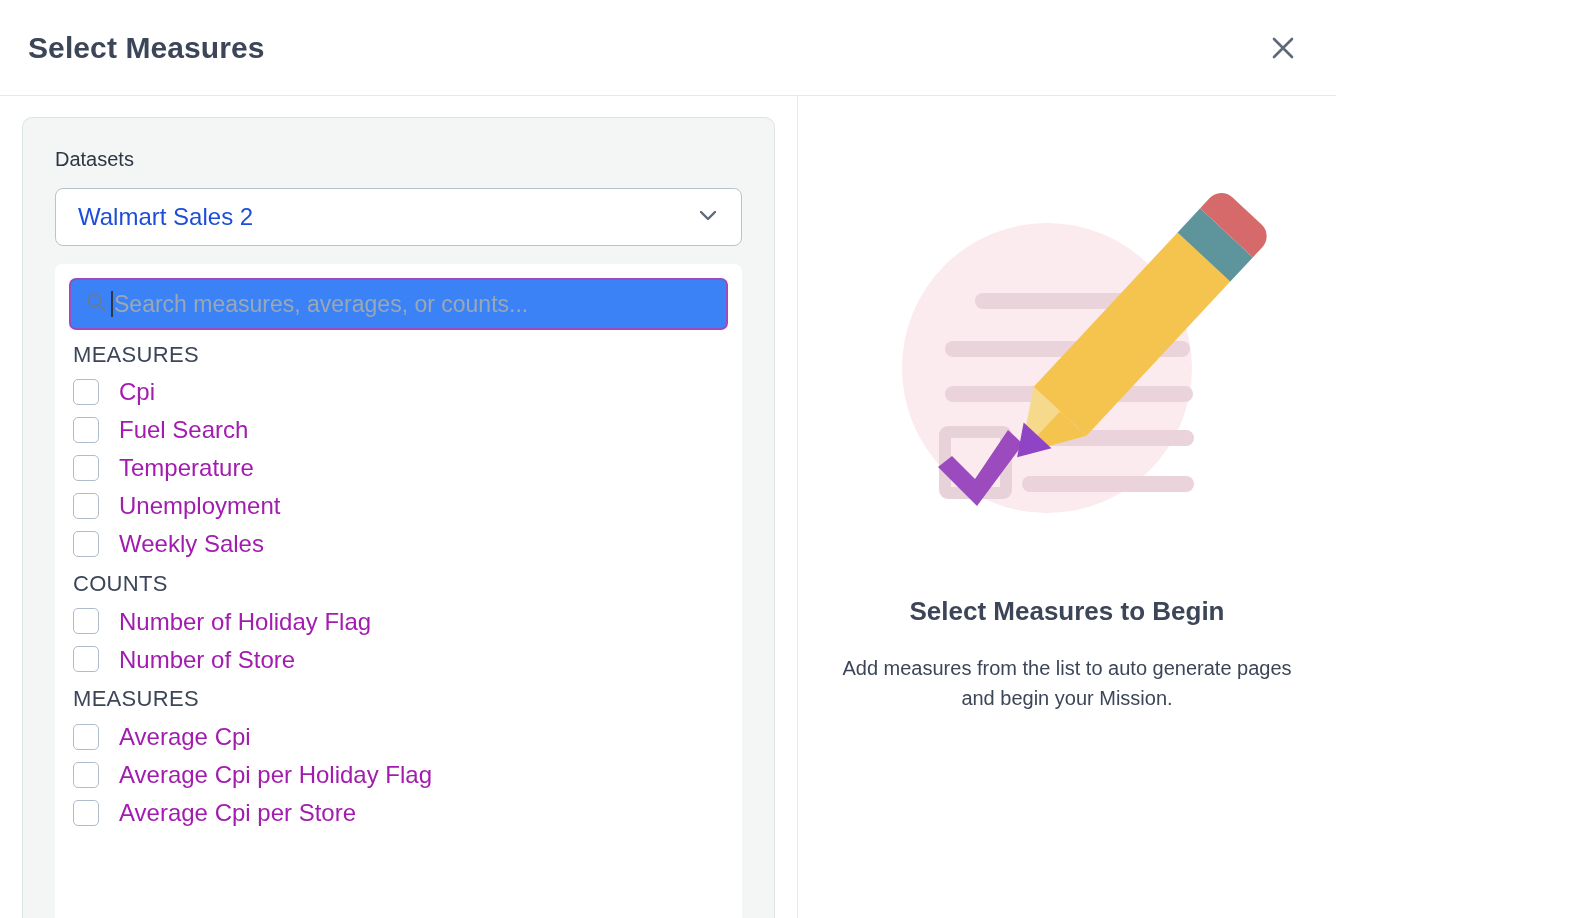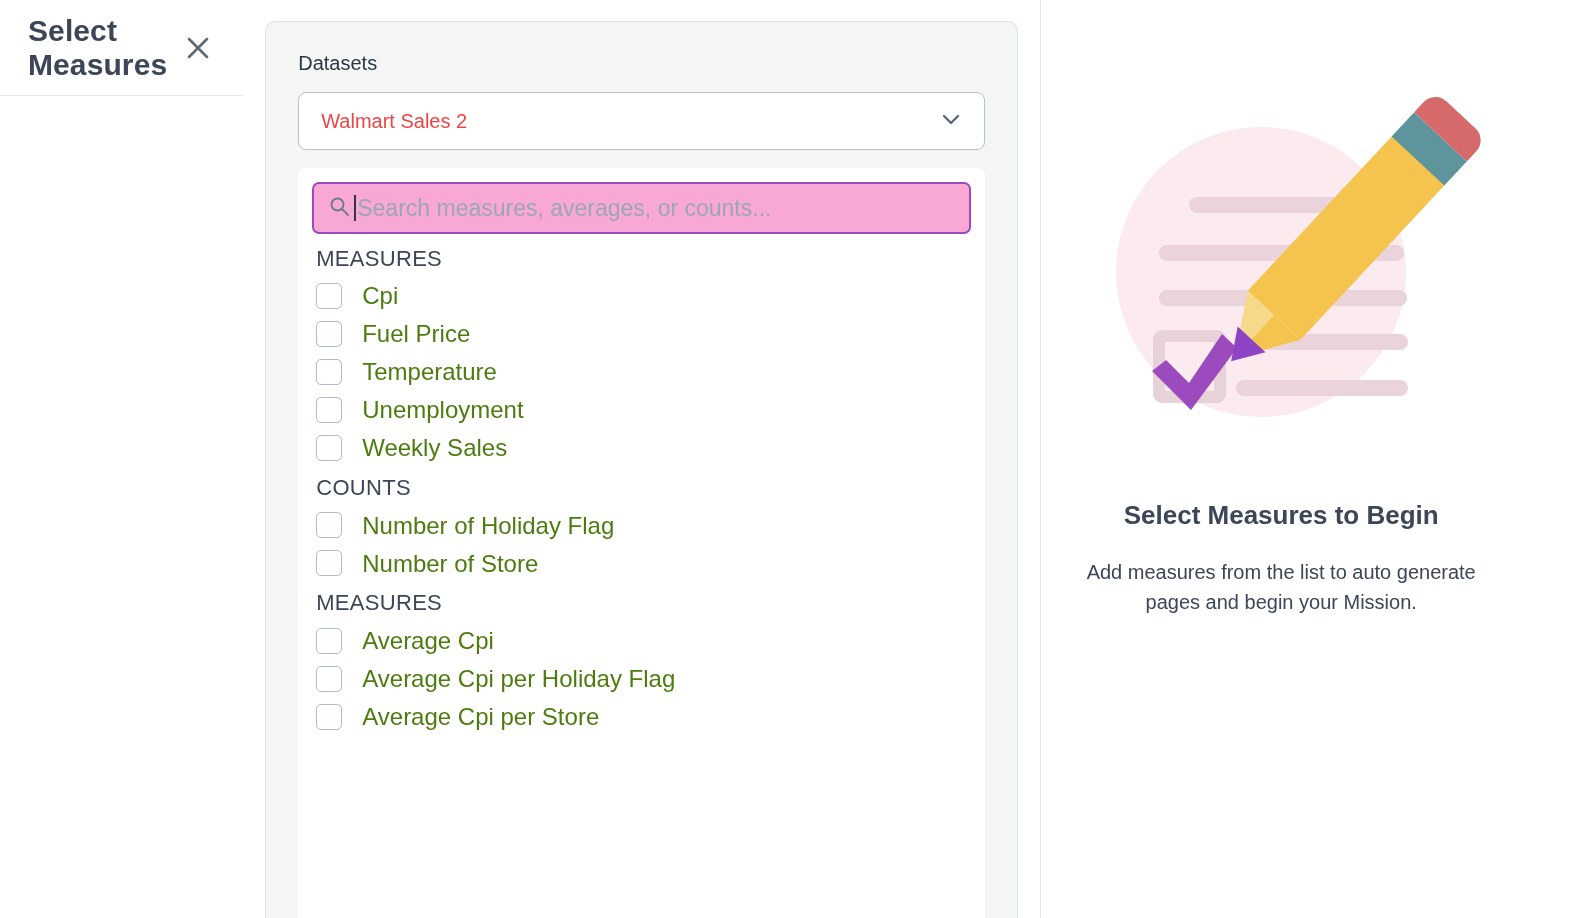--- a/index.html
+++ b/index.html
@@ -11,21 +11,21 @@
     background: #ffffff;
     font-family: "Liberation Sans", sans-serif;
   }
 
   #app {
     width: 1336px;
     height: 918px;
     position: relative;
     background: #ffffff;
     display: flex;
-    flex-direction: row;
+    flex-direction: column;
   }
 
   
   .modal-header {
     height: 96px;
     min-height: 96px;
     border-bottom: 1px solid #e4e9ee;
     display: flex;
     align-items: center;
     justify-content: space-between;
@@ -96,22 +96,22 @@
     border: 1px solid #b6c3ce;
     border-radius: 8px;
     display: flex;
     align-items: center;
     justify-content: space-between;
     padding: 0 20px 0 22px;
     cursor: pointer;
     margin-bottom: 18px;
   }
   .dataset-select-value {
-    font-size: 20px;
-    color: #ef4444;
+    font-size: 24px;
+    color: #1d4ed8;
   }
   .chevron { display: block; }
 
   
   .list-panel {
     flex: 1;
     background: #ffffff;
     border-radius: 8px 8px 0 0;
     padding: 14px 0 0 0;
     display: flex;
@@ -122,21 +122,21 @@
 
   .search-wrap {
     margin: 0 14px 4px 14px;
     height: 52px;
     min-height: 52px;
     border: 2px solid #9b4bbd;
     border-radius: 7px;
     display: flex;
     align-items: center;
     padding: 0 12px 0 14px;
-    background: #f9a8d4;
+    background: #3b82f6;
   }
   .search-icon { flex: 0 0 auto; margin-right: 4px; display: block; }
   .caret {
     width: 2px;
     height: 26px;
     background: #2d3643;
     margin-right: 1px;
     flex: 0 0 auto;
   }
   .search-input {
@@ -178,21 +178,21 @@
     height: 26px;
     min-width: 26px;
     border: 1.5px solid #aebccb;
     border-radius: 5px;
     background: #ffffff;
     margin-right: 20px;
     flex: 0 0 auto;
   }
   .measure-label {
     font-size: 24px;
-    color: #4d7c0f;
+    color: #a21caf;
     line-height: 1.15;
     white-space: nowrap;
   }
 
   
   .right-col {
     flex: 1;
     border-left: 1px solid #e4e9ee;
     display: flex;
     flex-direction: column;
@@ -271,21 +271,21 @@
           </div>
 
           <div class="list-scroll" id="measures-list">
               <div class="group-title">MEASURES</div>
               <div class="measure-row">
                 <div class="cb"></div>
                 <span class="measure-label">Cpi</span>
               </div>
               <div class="measure-row">
                 <div class="cb"></div>
-                <span class="measure-label">Fuel Price</span>
+                <span class="measure-label">Fuel Search</span>
               </div>
               <div class="measure-row">
                 <div class="cb"></div>
                 <span class="measure-label">Temperature</span>
               </div>
               <div class="measure-row">
                 <div class="cb"></div>
                 <span class="measure-label">Unemployment</span>
               </div>
               <div class="measure-row">

